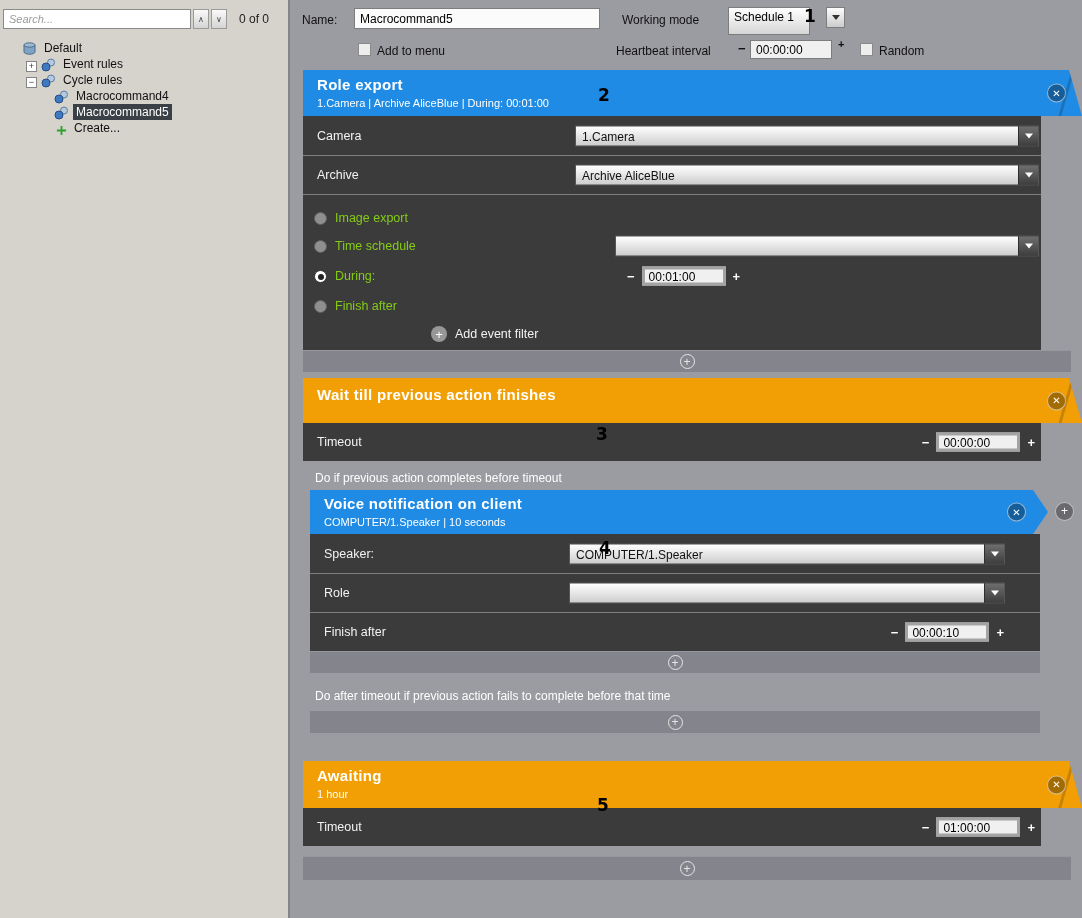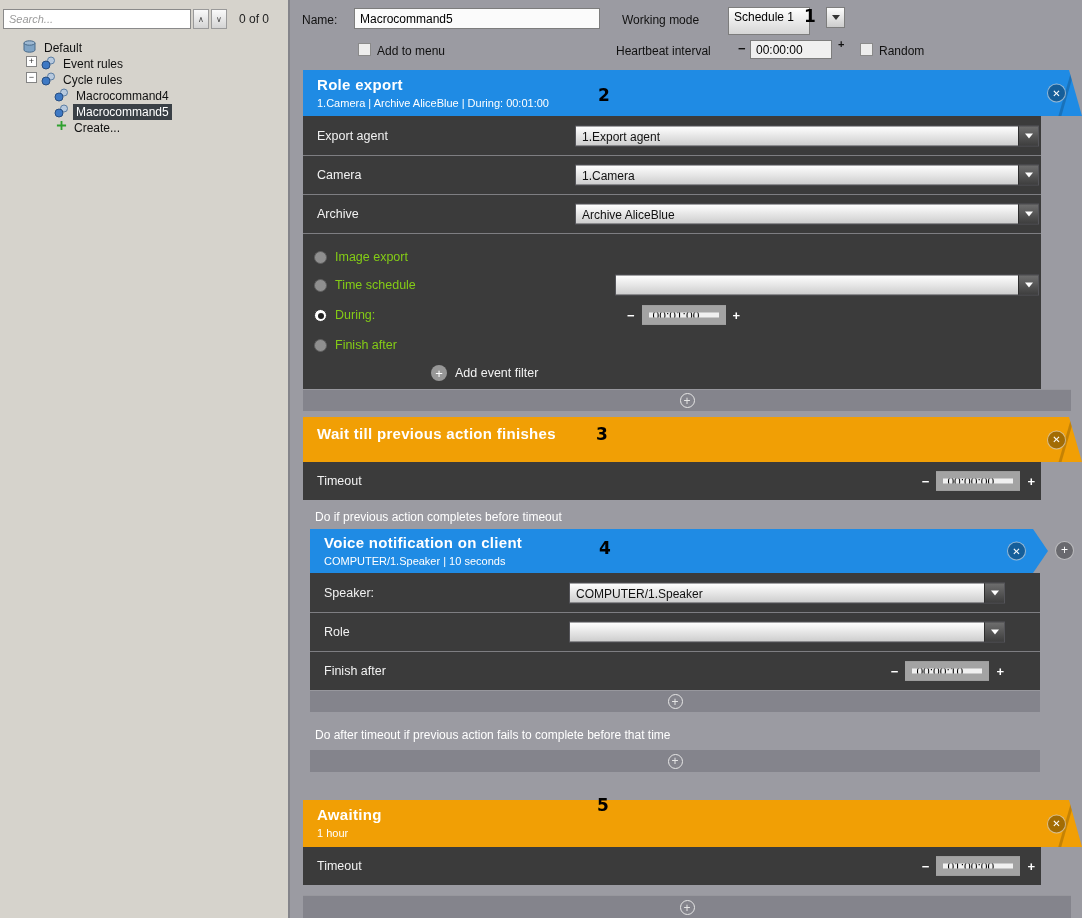--- a/index.html
+++ b/index.html
@@ -11,21 +11,21 @@
   .ann { position:absolute; font-weight:bold; font-size:17px; color:#000; z-index:60; font-family:"DejaVu Sans",sans-serif; }
 
   
   .sidebar { position:absolute; left:0; top:0; width:290px; height:100%; background:#d6d3cc; border-right:2px solid #84848a; }
   .searchbar { display:flex; align-items:center; padding:9px 3px 4px 3px; }
   .search { width:188px; height:20px; border:1px solid #8a8a8a; padding:0 5px; font-size:11px; color:#333; background:#fff; font-family:"Liberation Sans",sans-serif; }
   .search::placeholder { color:#9a9a9a; font-style:italic; }
   .navbtn { width:16px; height:20px; margin-left:2px; font-size:8px; background:linear-gradient(#fafafa,#d4d4d4); border:1px solid #9a9a9a; color:#444; padding:0; }
   .count { margin-left:12px; font-size:12px; color:#222; }
   .tree { margin-top:7px; }
-  .trow { display:flex; align-items:flex-start; height:16px; font-size:12px; color:#111; white-space:nowrap; }
+  .trow { display:flex; align-items:flex-end; height:16px; font-size:12px; color:#111; white-space:nowrap; }
   .trow .exp { width:11px; height:11px; background:#fff; border:1px solid #848484; font-size:9px; line-height:9px; text-align:center; margin-right:4px; color:#333; flex:none; }
   .ticon { width:15px; height:14px; margin-right:4px; flex:none; }
   .trow .lbl { padding:1px 3px; }
   .trow.selected .lbl { background:#3a4046; color:#fff; }
   .lvl0 { padding-left:22px; }
   .lvl1 { padding-left:26px; }
   .lvl2 { padding-left:54px; }
   .lvl2c { padding-left:56px; }
 
   
@@ -70,21 +70,21 @@
   .radio-section { border-top:1px solid #7e7e82; padding:9px 0 2px; }
   .rrow { position:relative; display:flex; align-items:center; height:28px; padding-left:11px; }
   .rrow.during { height:32px; }
   .radio { width:13px; height:13px; border-radius:50%; background:#8f8f8f; border:1px solid #5f5f5f; margin-right:8px; flex:none; }
   .radio.on { background:#fff; border:1px solid #333; position:relative; }
   .radio.on::after { content:""; position:absolute; left:3px; top:3px; width:6px; height:6px; border-radius:50%; background:#222; }
   .rtext { color:#84cc16; font-size:12.5px; }
 
   .spin { display:flex; align-items:center; gap:7px; }
   .spin .s-minus, .spin .s-plus { color:#fff; font-size:13px; font-weight:bold; background:none; border:none; padding:0; }
-  .spin input { width:84px; height:19px; border:7px solid #a3a3a3; background:#f0f0f0; font-size:12px; padding:0 4px; font-family:"Liberation Sans",sans-serif; }
+  .spin input { width:84px; height:19px; border:3px solid #a3a3a3; background:#f0f0f0; font-size:12px; padding:0 4px; font-family:"Liberation Sans",sans-serif; }
   .spin.abs-left { position:absolute; left:324px; top:50%; transform:translateY(-50%); }
   .spin.abs-right { position:absolute; right:6px; top:50%; transform:translateY(-50%); }
   .spin.abs-right2 { position:absolute; right:36px; top:50%; transform:translateY(-50%); }
 
   .add-filter { display:flex; align-items:center; height:28px; padding-left:128px; }
   .gray-plus { width:16px; height:16px; border-radius:50%; background:#979797; color:#fff; font-size:13px; line-height:15px; text-align:center; margin-right:8px; border:none; padding:0; }
   .af-label { color:#f2f2f2; font-size:12.5px; }
 
   .footer-add { height:22px; background:#84848c; margin-right:11px; display:flex; align-items:center; justify-content:center; border-top:1px solid #97979d; }
   .circle-plus { width:15px; height:15px; border-radius:50%; border:1px solid #e6e6e6; background:transparent; color:#e6e6e6; font-size:12px; line-height:12px; text-align:center; padding:0; }
@@ -195,29 +195,20 @@
       <span class="tlabel" style="left:587px;top:44px;">Random</span>
     </div>
 
     <section class="block">
       <header class="hdr blue cut">
         <div class="hdr-title">Role export</div>
         <div class="hdr-sub">1.Camera | Archive AliceBlue | During: 00:01:00</div>
         <button class="close">✕</button>
       </header>
       <div class="rows">
-        <div class="row">
-          <span class="rlabel">Export agent</span>
-          <div class="dropdown dd-a">
-            <span class="dd-value">1.Export agent</span>
-            <span class="dd-btn">
-                <span class="wtri"></span>
-              </span>
-          </div>
-        </div>
         <div class="row">
           <span class="rlabel">Camera</span>
           <div class="dropdown dd-a">
             <span class="dd-value">1.Camera</span>
             <span class="dd-btn">
                 <span class="wtri"></span>
               </span>
           </div>
         </div>
         <div class="row">

